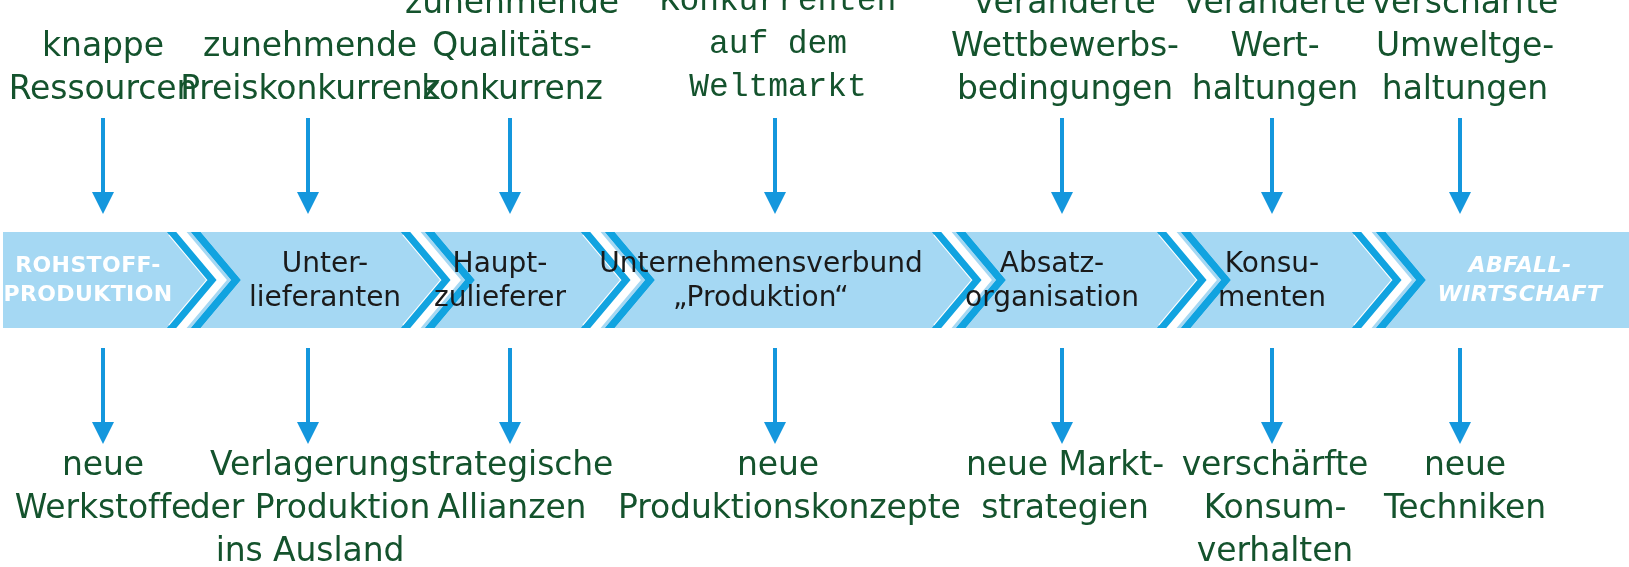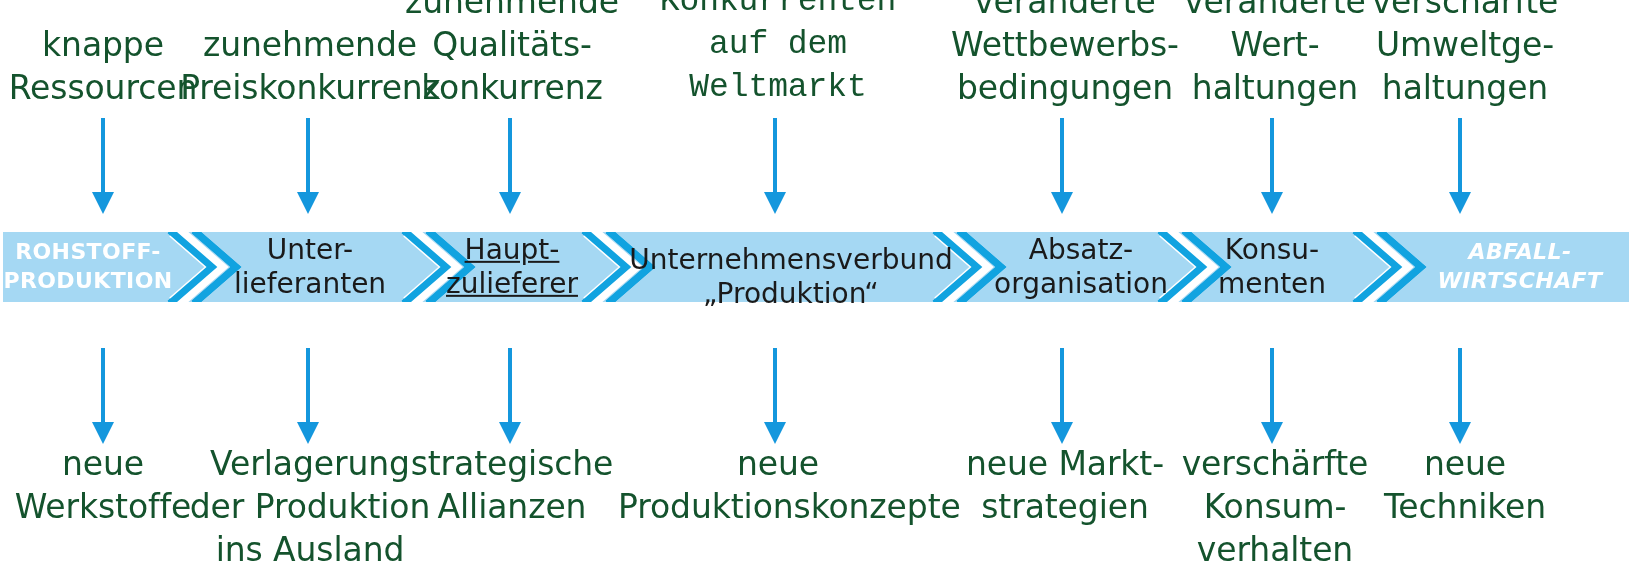--- a/index.html
+++ b/index.html
@@ -56,21 +56,21 @@
     width: 26px;
   }
   .arrow svg { display: block; }
 
   
   #band {
     position: absolute;
     left: 3px;
     top: 232px;
     width: 1626px;
-    height: 70px;
+    height: 96px;
     background: #a5d8f3;
   }
   #band-svg {
     position: absolute;
     left: 0;
     top: 0;
     width: 100%;
     height: 100%;
     pointer-events: none;
   }
@@ -205,27 +205,27 @@
         <path d="M 932 -2 L 974 48 L 932 98" fill="none" stroke="#11a3e0" stroke-width="7" stroke-linejoin="miter" vector-effect="non-scaling-stroke"></path>
         <path d="M 956 -2 L 998 48 L 956 98" fill="none" stroke="#11a3e0" stroke-width="7" stroke-linejoin="miter" vector-effect="non-scaling-stroke"></path>
         <path d="M 1157 -2 L 1199 48 L 1157 98" fill="none" stroke="#11a3e0" stroke-width="7" stroke-linejoin="miter" vector-effect="non-scaling-stroke"></path>
         <path d="M 1181 -2 L 1223 48 L 1181 98" fill="none" stroke="#11a3e0" stroke-width="7" stroke-linejoin="miter" vector-effect="non-scaling-stroke"></path>
         <path d="M 1352 -2 L 1394 48 L 1352 98" fill="none" stroke="#11a3e0" stroke-width="7" stroke-linejoin="miter" vector-effect="non-scaling-stroke"></path>
         <path d="M 1376 -2 L 1418 48 L 1376 98" fill="none" stroke="#11a3e0" stroke-width="7" stroke-linejoin="miter" vector-effect="non-scaling-stroke"></path>
       </svg>
     <div id="stage-labels-layer">
         <div class="stage-label endcap" style="left: -5px; width: 180px;">ROHSTOFF-
 PRODUKTION</div>
-        <div class="stage-label" style="left: 207px; width: 200px;">Unter-
+        <div class="stage-label" style="left: 222px; width: 200px;">Unter-
 lieferanten</div>
-        <div class="stage-label" style="left: 414px; width: 190px; text-decoration: underline;">Haupt-
+        <div class="stage-label" style="left: 402px; width: 190px;">Haupt-
 zulieferer</div>
-        <div class="stage-label" style="left: 618px; width: 340px; margin-top: 10px;">Unternehmensverbund
+        <div class="stage-label" style="left: 588px; width: 340px;">Unternehmensverbund
 „Produktion“</div>
-        <div class="stage-label" style="left: 968px; width: 220px;">Absatz-
+        <div class="stage-label" style="left: 939px; width: 220px;">Absatz-
 organisation</div>
         <div class="stage-label" style="left: 1179px; width: 180px;">Konsu-
 menten</div>
         <div class="stage-label endcap" style="left: 1417px; width: 200px; font-style: italic;">ABFALL-
 WIRTSCHAFT</div>
       </div>
   </div>
 
   <div id="bottom-arrows-layer">
       <div class="arrow" style="left: 90px; top: 348px;">

